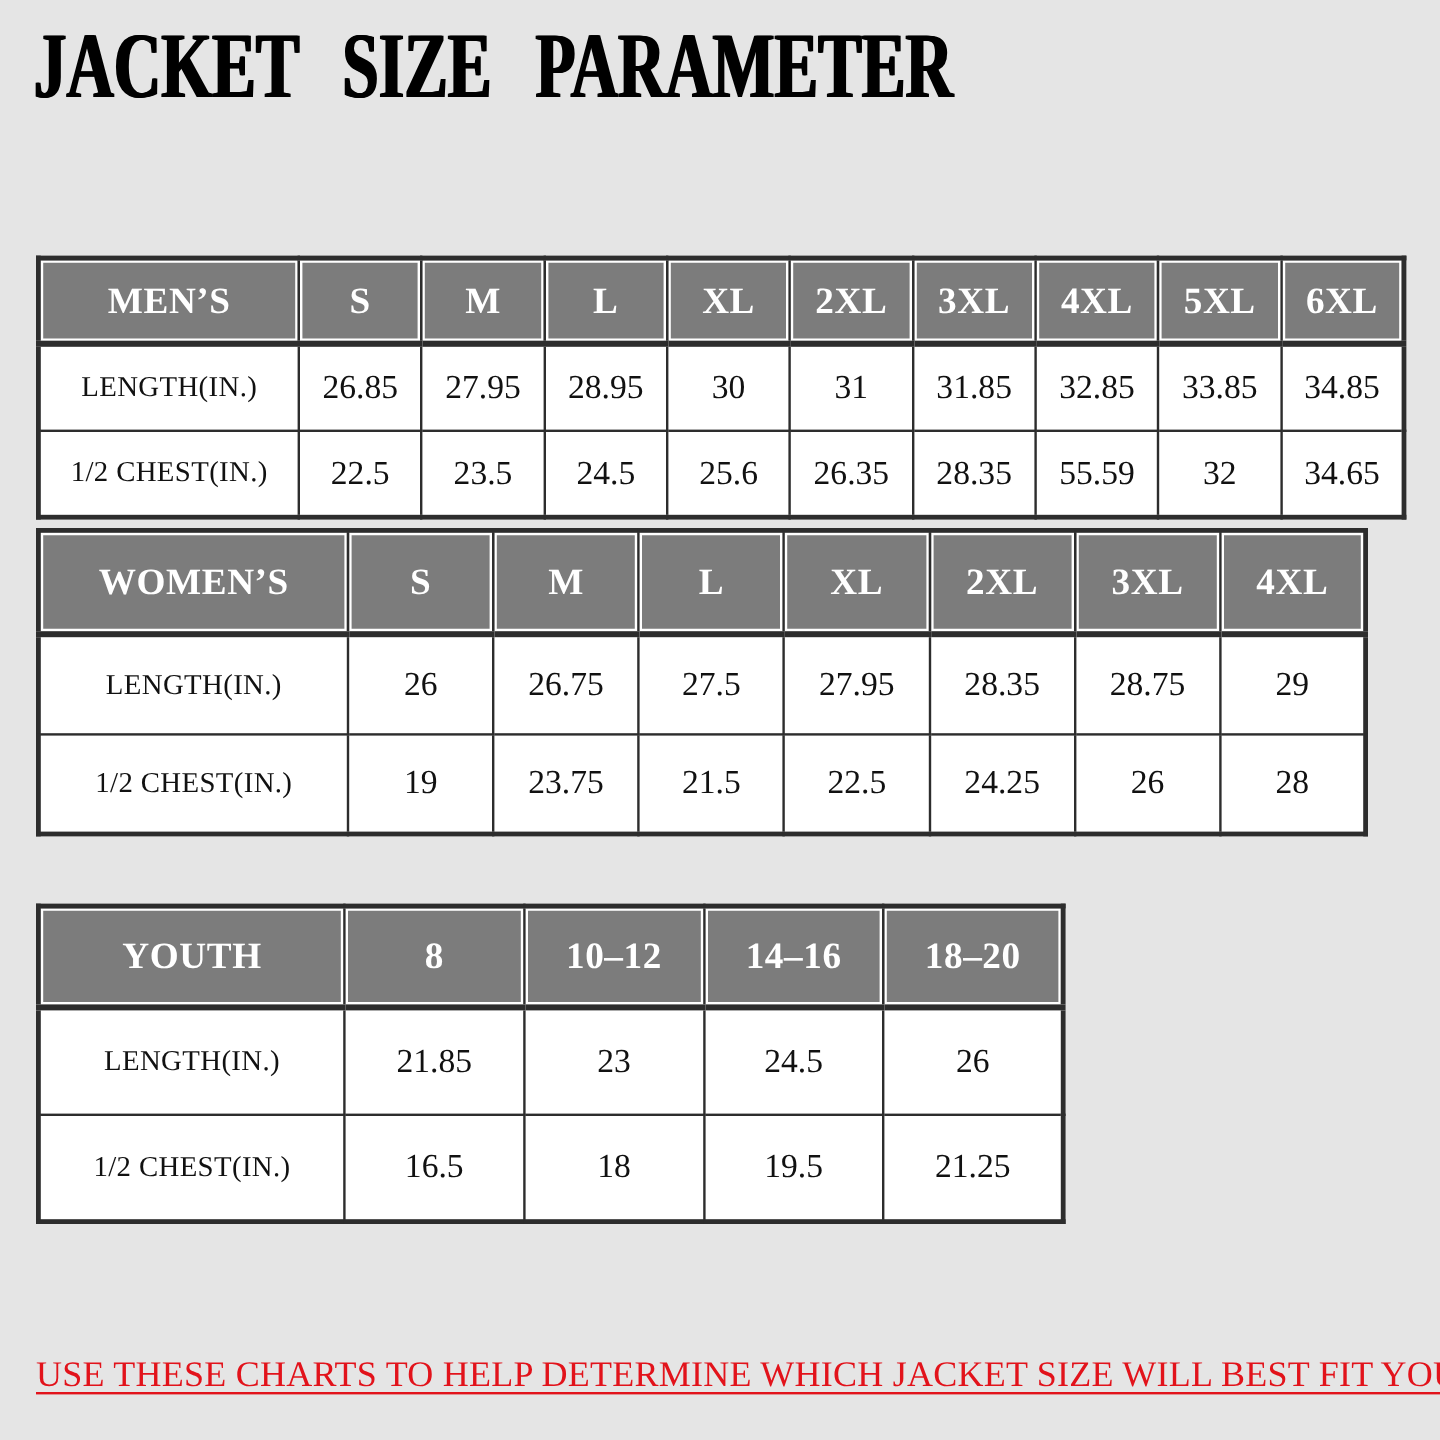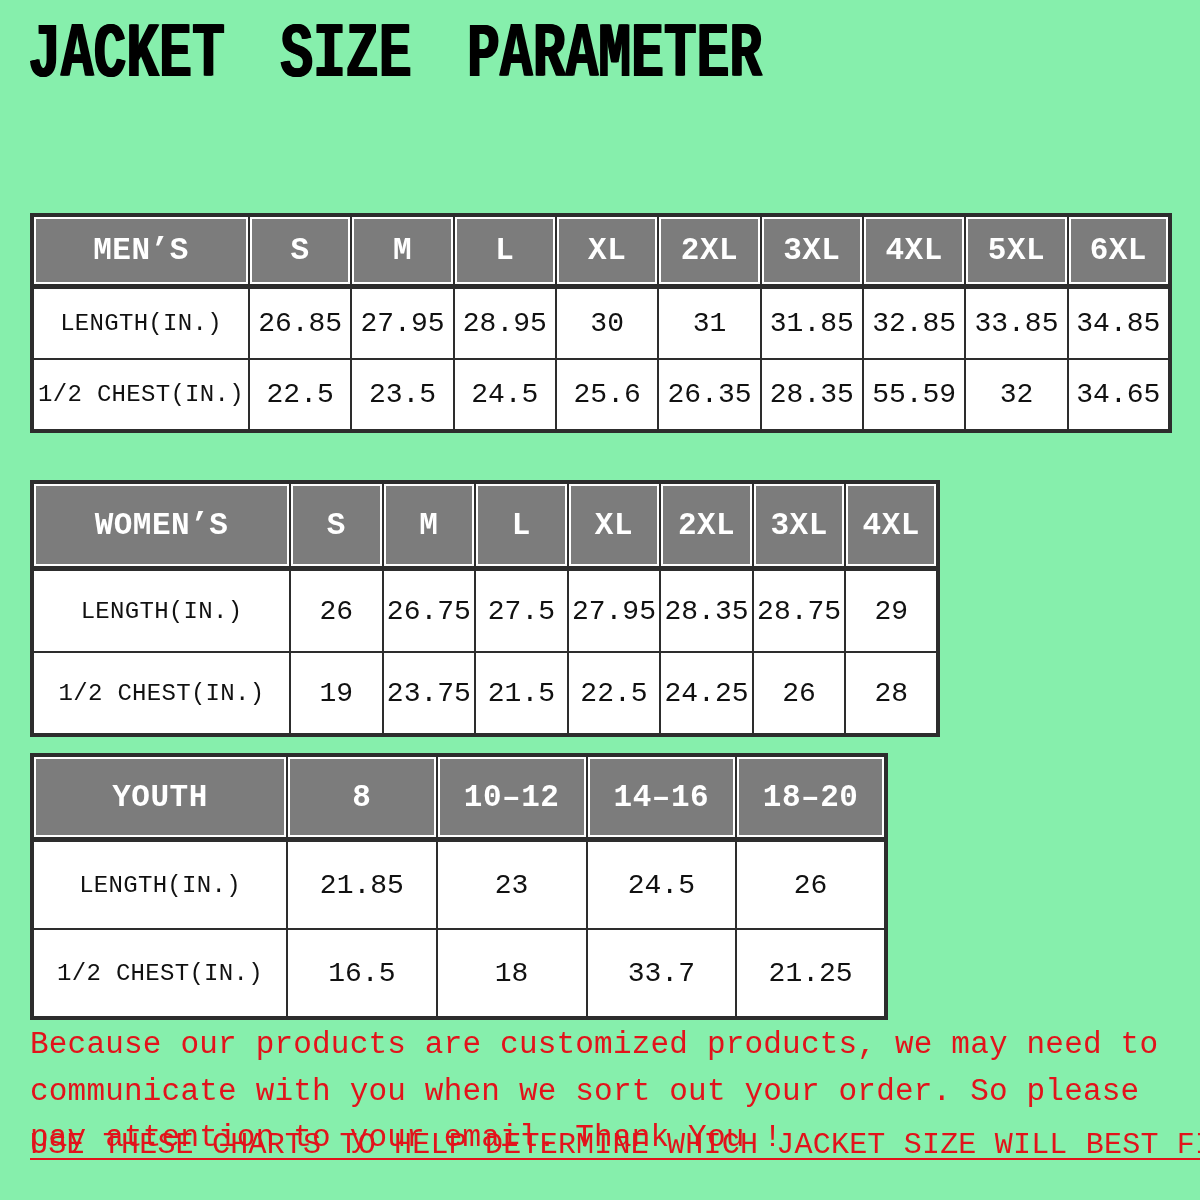--- a/index.html
+++ b/index.html
@@ -5,22 +5,22 @@
   html,body{margin:0;padding:0;background:#ffffff;}
   :root{
     --red:#e2131b;
     --gray:#7c7c7c;
     --border:#2d2d2d;
     --ink:#111111;
   }
   .page{
     position:relative;
     width:1200px;height:1200px;
-    background:#86efac;
-    font-family:Liberation Mono, monospace;
+    background:#e5e5e5;
+    font-family:Liberation Serif, serif;
     overflow:hidden;
   }
   .title{
     position:absolute;left:28px;top:16px;margin:0;
     font-size:78px;line-height:1.0;
     font-weight:bold;color:#000;
     letter-spacing:0px;word-spacing:0.42em;
     transform:scaleX(0.70);transform-origin:left top;
     text-shadow:1.5px 0 0 #000, -1px 0 0 #000;
     white-space:nowrap;
@@ -53,21 +53,21 @@
     font-size:31px;
     letter-spacing:0.5px;
     border-bottom:5px solid var(--border);
     box-shadow:inset 0 0 0 2px #ffffff;
   }
   .tbl tbody td.rowlabel{font-size:24px;letter-spacing:0.3px;}
   .tbl tbody td{font-size:28px;}
   .t0{top:197px;width:1142px;}
   .t0 thead th{height:67px;}
   .t0 tbody td{height:69px;}
-  .t1{top:464px;width:910px;}
+  .t1{top:424px;width:1110px;}
   .t1 thead th{height:82px;}
   .t1 tbody td{height:80px;}
   .t2{top:737px;width:858px;}
   .t2 thead th{height:80px;}
   .t2 tbody td{height:86px;}
   .footer-para{
     position:absolute;left:30px;top:1022px;margin:0;
     width:1160px;
     font-size:31px;line-height:1.5;
     color:var(--red);
@@ -214,22 +214,21 @@
             <td class="rowlabel">LENGTH(IN.)</td>
             <td>21.85</td>
             <td>23</td>
             <td>24.5</td>
             <td>26</td>
           </tr>
           <tr>
             <td class="rowlabel">1/2 CHEST(IN.)</td>
             <td>16.5</td>
             <td>18</td>
-            <td>33.7</td>
+            <td>19.5</td>
             <td>21.25</td>
           </tr>
         </tbody>
       </table>
     </div>
 
-  <p class="footer-para">Because our products are customized products, we may need to communicate with you when we sort out your order. So please pay attention to your email. Thank You !</p>
   <p class="footer-cta">USE THESE CHARTS TO HELP DETERMINE WHICH JACKET SIZE WILL BEST FIT YOU.</p>
 </div>
 
 </body></html>

